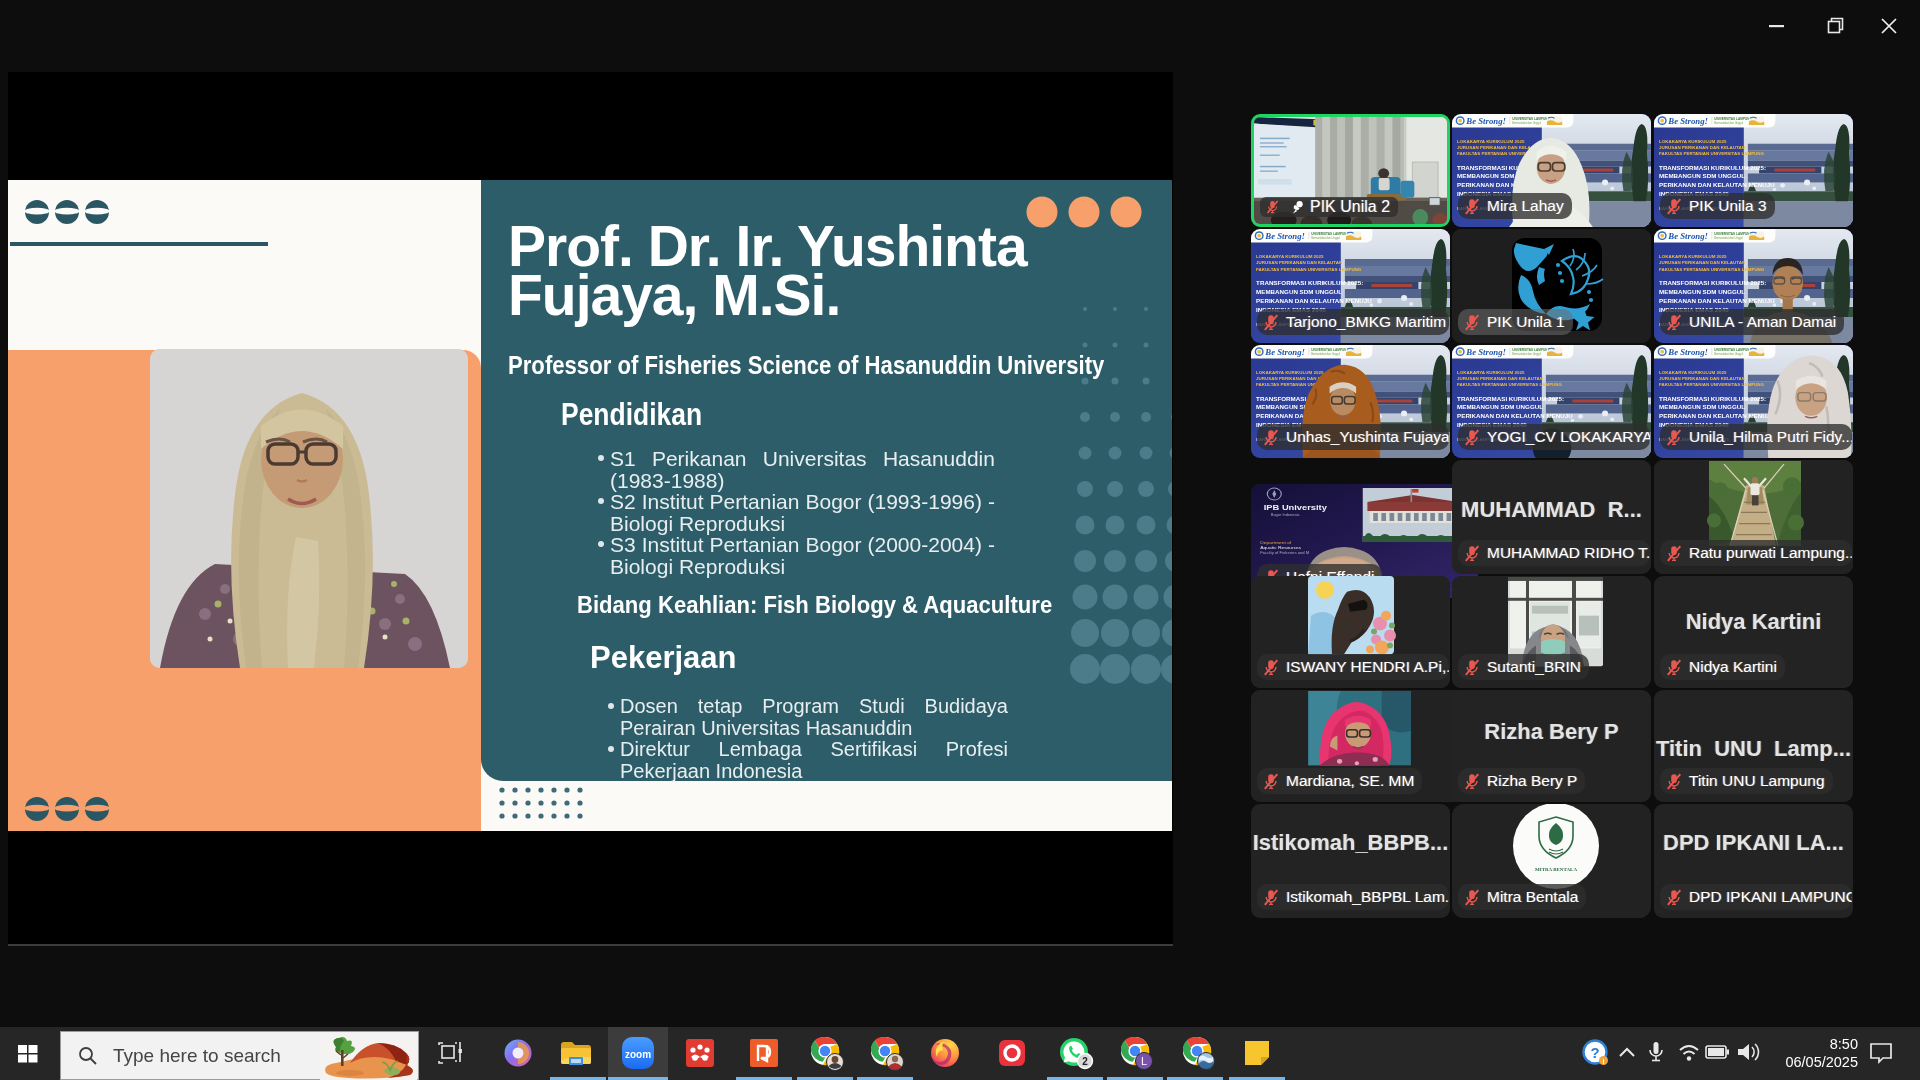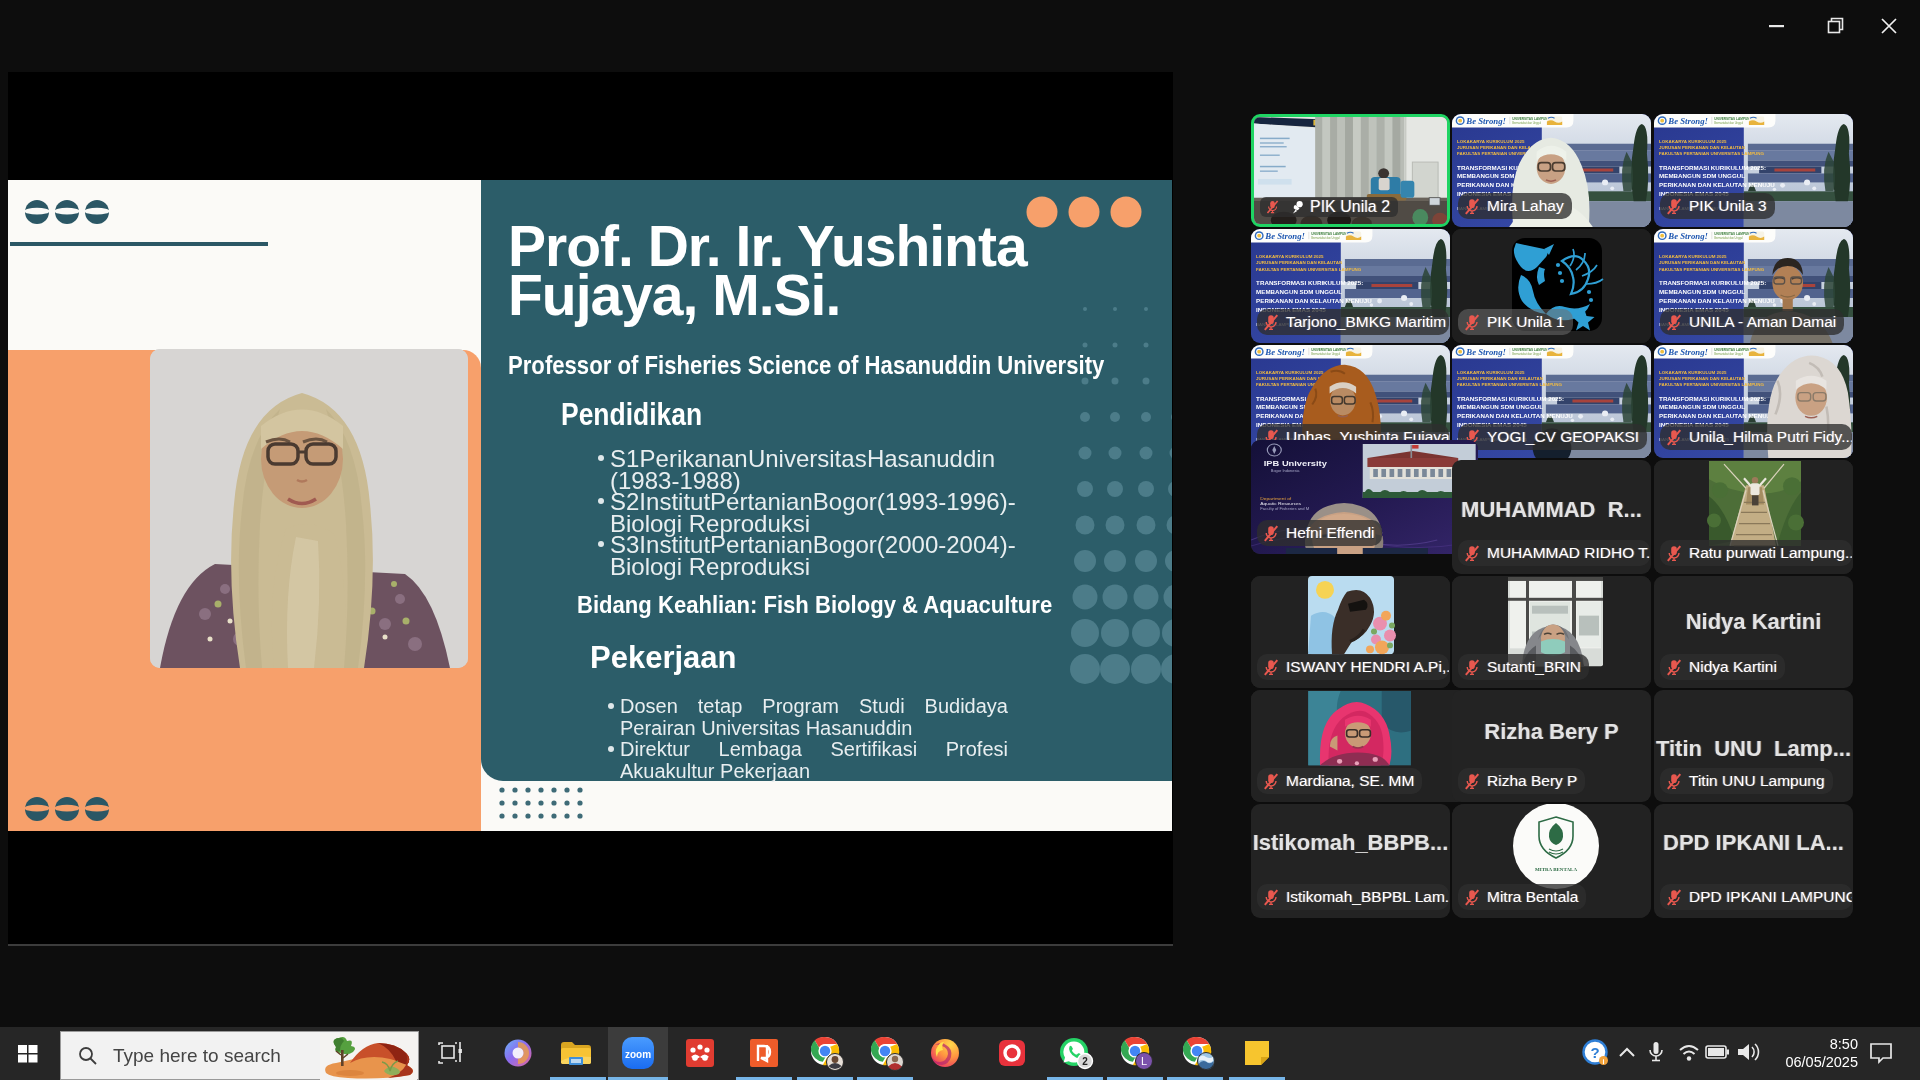--- a/index.html
+++ b/index.html
@@ -7,21 +7,21 @@
 .abs { position:absolute; }
 .stage { position:absolute; left:8px; top:72px; width:1165px; height:874px; background:#000; border-bottom:2px solid #3c3c3c; }
 .slide { position:absolute; left:8px; top:180px; width:1164px; height:651px; background:#fbfaf7; overflow:hidden; }
 .teal { position:absolute; left:473px; top:0; width:691px; height:601px; background:#2c5d69; border-bottom-left-radius:22px; }
 .orangeblk { position:absolute; left:0; top:170px; width:473px; height:481px; background:#f7a06b; border-top-right-radius:18px; }
 .photo { position:absolute; left:142px; top:169px; width:318px; height:319px; border-radius:10px; overflow:hidden; background:#d6d4d2; }
 .tealline { position:absolute; left:2px; top:62px; width:258px; height:4px; background:#2b5765; }
 .title { position:absolute; left:500px; top:42px; color:#fff; font-weight:bold; font-size:57px; line-height:49px; letter-spacing:-1px; white-space:nowrap; transform-origin:left top; }
 .subtitle { position:absolute; left:500px; top:170px; color:#fff; font-weight:bold; font-size:26px; white-space:nowrap; transform-origin:left top; transform:scaleX(.851); }
 .h-pendidikan { position:absolute; left:553px; top:217px; color:#fff; font-weight:bold; font-size:31px; white-space:nowrap; transform-origin:left top; transform:scaleX(.853); }
-.blist1 { position:absolute; left:602px; top:268px; width:385px; color:#e8eef0; font-size:24px; line-height:21.5px; transform-origin:left top; }
+.blist1 { position:absolute; left:602px; top:268px; width:385px; color:#e8eef0; font-size:21px; line-height:21.5px; transform-origin:left top; }
 .bidang { position:absolute; left:569px; top:412px; color:#fff; font-weight:bold; font-size:23px; white-space:nowrap; transform-origin:left top; transform:scaleX(.96); }
 .h-pekerjaan { position:absolute; left:582px; top:460px; color:#fff; font-weight:bold; font-size:31px; white-space:nowrap; transform-origin:left top; }
 .blist2 { position:absolute; left:612px; top:516px; width:388px; color:#e8eef0; font-size:20px; line-height:21.5px; transform-origin:left top; }
 .jrow { display:flex; justify-content:space-between; white-space:nowrap; }
 .bullet { position:absolute; left:-12px; top:7px; width:6px; height:6px; border-radius:50%; background:#dfe7ea; }
 .brel { position:relative; }
 .tile { position:absolute; background:#232323; border-radius:9px; overflow:hidden; }
 .tile svg.bg { position:absolute; left:0; top:0; width:100%; height:100%; }
 .pill { position:absolute; left:6px; bottom:8px; height:26px; border-radius:10px; background:rgba(46,46,46,.78); color:#fff; text-shadow:1px 0 0 rgba(235,150,60,.45), -1px 0 0 rgba(90,160,255,.45); font-size:15.5px; display:flex; align-items:center; padding:0 8px 0 6px; white-space:nowrap; max-width:192px; overflow:hidden; }
 .pill .mic { flex:0 0 auto; margin-right:7px; }
@@ -239,21 +239,21 @@
     <div>Perairan Universitas Hasanuddin</div>
     <div class="brel">
         <span class="bullet"></span>
         <div class="jrow">
           <span>Direktur</span>
           <span>Lembaga</span>
           <span>Sertifikasi</span>
           <span>Profesi</span>
         </div>
       </div>
-    <div>Akuakultur Pekerjaan</div>
+    <div>Pekerjaan Indonesia</div>
   </div>
 </div>
 <svg width="0" height="0" style="position:absolute">
     <defs>
 <linearGradient id="bgrad" x1="0" y1="0" x2="1" y2="1">
         <stop offset="0" stop-color="#29388f"></stop>
         <stop offset="1" stop-color="#3a4fae"></stop>
       </linearGradient>
 <linearGradient id="skyg" x1="0" y1="0" x2="0" y2="1">
         <stop offset="0" stop-color="#e4e9f0"></stop>
@@ -528,21 +528,21 @@
     <div class="pill">
       <svg class="mic" width="16" height="17" viewBox="0 0 16 17">
         <g stroke="#e8584f" fill="#e8584f">
           <rect x="5.2" y="1.2" width="5.6" height="8.8" rx="2.8" stroke="none"></rect>
           <path d="M3.2 8 a4.9 4.9 0 0 0 9.8 0" fill="none" stroke-width="1.4"></path>
           <path d="M8 13 v2.2" fill="none" stroke-width="1.4"></path>
           <path d="M6 15.4 h4" fill="none" stroke-width="1.4"></path>
         </g>
         <path d="M1.8 15.8 L14.3 1.2" stroke="#e8584f" stroke-width="2"></path>
       </svg>
-      <span>YOGI_CV GEOPAKSI</span>
+      <span>YOGI_CV LOKAKARYA</span>
     </div>
   </div>
 <div class="tile" style="left:1654px;top:345px;width:199px;height:113px;">
     <svg class="bg" viewBox="0 0 195 114" preserveAspectRatio="none">
       <use href="#banner"></use>
       <path d="M112 114 Q107 52 124 29 Q139 8 160 11 Q184 16 190 48 Q195 82 193 114 Z" fill="#dcd7d2"></path>
 <path d="M119 70 q8 -20 2 -34 m31 -18 q10 4 13 14 m4 30 q3 16 1 34" stroke="#c2bcb6" stroke-width="2.5" fill="none"></path>
 <ellipse cx="154" cy="53" rx="15.5" ry="18.5" fill="#c9a183"></ellipse>
 <path d="M139 45 Q154 32 169 45 L169 36 Q154 26 139 36 Z" fill="#e8e4e0"></path>
 <rect x="141" y="48" width="12.5" height="8.5" rx="3" fill="none" stroke="#8a7a68" stroke-width="1.4"></rect>
@@ -555,21 +555,21 @@
           <rect x="5.2" y="1.2" width="5.6" height="8.8" rx="2.8" stroke="none"></rect>
           <path d="M3.2 8 a4.9 4.9 0 0 0 9.8 0" fill="none" stroke-width="1.4"></path>
           <path d="M8 13 v2.2" fill="none" stroke-width="1.4"></path>
           <path d="M6 15.4 h4" fill="none" stroke-width="1.4"></path>
         </g>
         <path d="M1.8 15.8 L14.3 1.2" stroke="#e8584f" stroke-width="2"></path>
       </svg>
       <span>Unila_Hilma Putri Fidy...</span>
     </div>
   </div>
-<div class="tile" style="left:1251px;top:440px;width:227px;height:114px;">
+<div class="tile" style="left:1251px;top:484px;width:227px;height:114px;">
     <svg class="bg" viewBox="0 0 195 114" preserveAspectRatio="none">
 <defs>
         <linearGradient id="ipbg" x1="0" y1="0" x2="1" y2="1">
           <stop offset="0" stop-color="#141038"></stop>
           <stop offset=".55" stop-color="#241a52"></stop>
           <stop offset="1" stop-color="#35266a"></stop>
         </linearGradient>
       </defs>
 <rect width="195" height="114" fill="url(#ipbg)"></rect>
 <path d="M0 100 Q40 80 80 96 Q120 112 160 100" stroke="#6a4fa8" stroke-width="1" fill="none" opacity=".5"></path>

